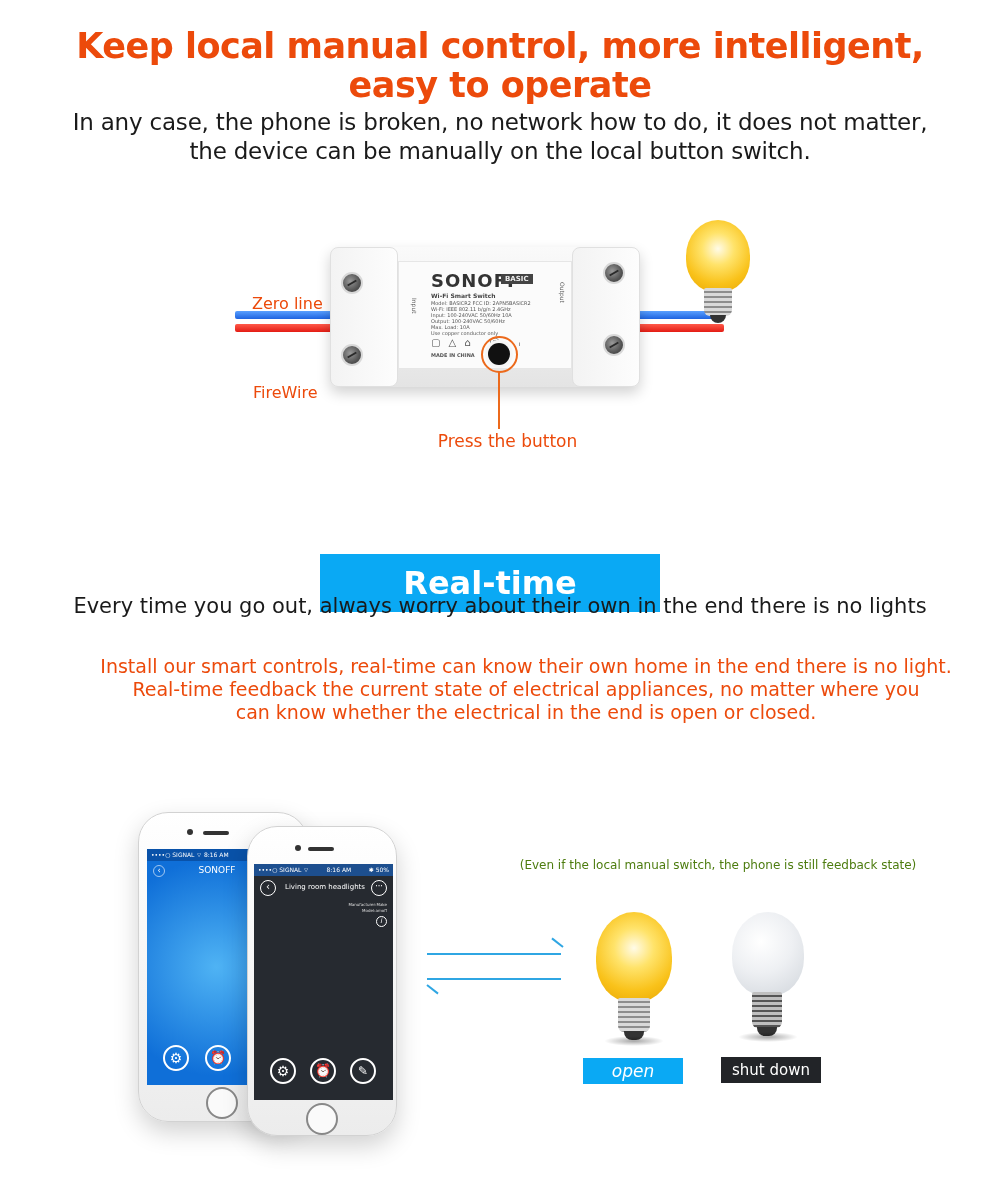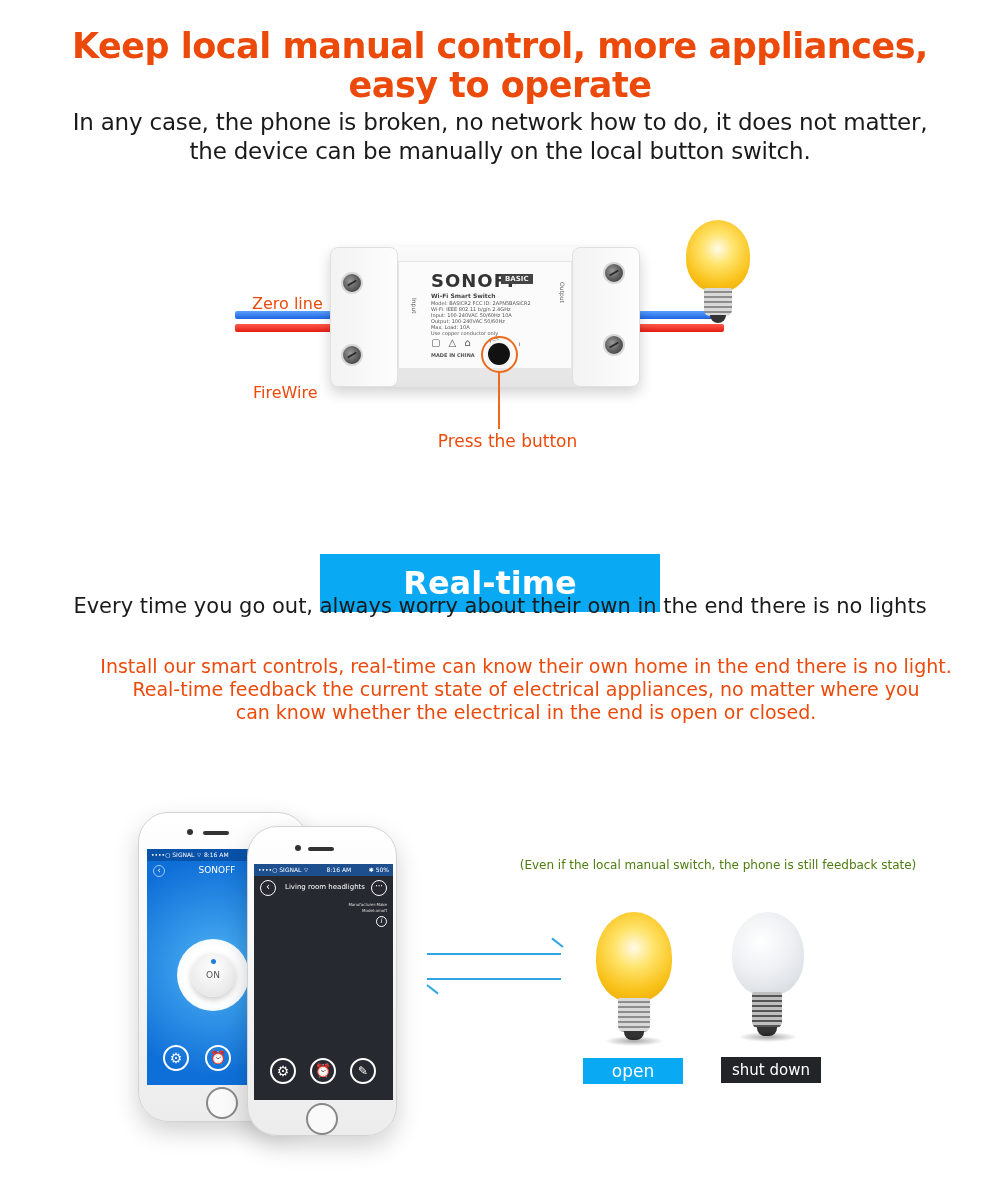--- a/index.html
+++ b/index.html
@@ -61,21 +61,21 @@
   .big-switch-inner { position: absolute; border-radius: 50%; background: radial-gradient(circle at 50% 35%, #ffffff, #e2e2e2); box-shadow: 0 3px 6px rgba(0,0,0,0.2); text-align: center; color: #555; }
   .dot { position: absolute; width: 5px; height: 5px; border-radius: 50%; }
 
   .arrow-line { height: 2px; background: #2fa6e3; }
   .state-label { font-size: 17px; text-align: center; }
   .note { left: 500px; top: 858px; width: 436px; font-size: 12px; color: #4d7c0f; text-align: center; }
 </style>
 </head>
 <body>
 
-<div class="abs title center" style="top:26px;">Keep local manual control, more appliances,</div>
+<div class="abs title center" style="top:26px;">Keep local manual control, more intelligent,</div>
 <div class="abs title center" style="top:65px;">easy to operate</div>
 <div class="abs subtitle center" style="top:108px;">In any case, the phone is broken, no network  how to do, it does not matter,</div>
 <div class="abs subtitle center" style="top:137px;">the device can be manually on the local button switch.</div>
 
 <div class="abs wire blue" style="left:235px; top:311px; width:98px;"></div>
 <div class="abs wire red" style="left:235px; top:324px; width:98px;"></div>
 <div class="abs wire blue" style="left:636px; top:311px; width:84px;"></div>
 <div class="abs wire red" style="left:636px; top:324px; width:88px;"></div>
 <div class="abs wire-label" style="left:252px; top:294px;">Zero line</div>
 <div class="abs wire-label" style="left:253px; top:335px;margin-top:48px;">FireWire</div>
@@ -123,24 +123,20 @@
 <div class="abs line-red center" style="top:701px;">can know whether the electrical in the end is open or closed.</div>
 
 <div class="abs phone" style="left:138px; top:812px; width:170px; height:310px;">
   <div class="cam" style="left:48px; top:16px;"></div>
   <div class="speaker" style="left:64px; top:18px; width:26px;"></div>
   <div class="screen" style="left:8px; top:36px; width:154px; height:236px; background: radial-gradient(circle at 45% 50%, #4fb3f4, #0f6fd8 75%);">
     <div class="status" style="background:rgba(0,40,100,0.4);">••••○ SIGNAL ⌔   8:16 AM</div>
     <div class="abs" style="left:6px; top:16px; width:12px; height:12px; border:1px solid rgba(255,255,255,0.6); border-radius:50%; color:#fff; font-size:8px; line-height:10px; text-align:center;">‹</div>
     <div class="abs" style="left:40px; top:16px; width:60px; color:#fff; font-size:9px; text-align:center;">SONOFF</div>
     <div class="abs" style="left:120px; top:30px; color:#dfefff; font-size:5px;">Manufa</div>
-    <div class="big-switch-outer" style="left:30px; top:90px; width:72px; height:72px; background: radial-gradient(circle, #ffffff 55%, #e6f2fb);">
-      <div class="big-switch-inner" style="left:14px; top:14px; width:44px; height:44px; line-height:44px; font-size:9px;">ON</div>
-      <div class="dot" style="left:34px; top:20px; background:#1d7fd6;"></div>
-    </div>
     <div class="round-btn" style="left:16px; top:196px; width:26px; height:26px; line-height:22px; font-size:14px;">⚙</div>
     <div class="round-btn" style="left:58px; top:196px; width:26px; height:26px; line-height:22px; font-size:13px;">⏰</div>
     <div class="round-btn" style="left:100px; top:196px; width:26px; height:26px; line-height:22px; font-size:13px;">⌂</div>
   </div>
   <div class="home" style="left:67px; top:274px;"></div>
 </div>
 
 <div class="abs phone" style="left:247px; top:826px; width:150px; height:310px;">
   <div class="cam" style="left:47px; top:18px;"></div>
   <div class="speaker" style="left:60px; top:20px; width:26px;"></div>
@@ -179,14 +175,14 @@
   <div class="abs bulb-shadow" style="left:10px; top:124px; width:60px; height:10px;"></div>
 </div>
 
 <div class="abs" style="left:730px; top:912px; width:76px; height:140px;">
   <div class="abs bulb-glass-off" style="left:2px; top:0; width:72px; height:84px;"></div>
   <div class="abs bulb-base" style="left:22px; top:80px; width:30px; height:36px; background: repeating-linear-gradient(#bfbfbf 0 3px, #555 3px 5px);"></div>
   <div class="abs bulb-tip" style="left:27px; top:115px; width:20px; height:9px;"></div>
   <div class="abs bulb-shadow" style="left:8px; top:120px; width:60px; height:10px;"></div>
 </div>
 
-<div class="abs state-label" style="left:583px; top:1058px; width:100px; height:26px; line-height:26px; background:#0aa9f4; color:#ffffff;">open</div>
+<div class="abs state-label" style="left:583px; top:1058px; width:100px; height:26px; line-height:26px; background:#0aa9f4; color:#ffffff;font-style:italic;">open</div>
 <div class="abs state-label" style="left:721px; top:1057px; width:100px; height:26px; line-height:26px; background:#222428; color:#ffffff; font-size:15px;">shut down</div>
 
 </body></html>

